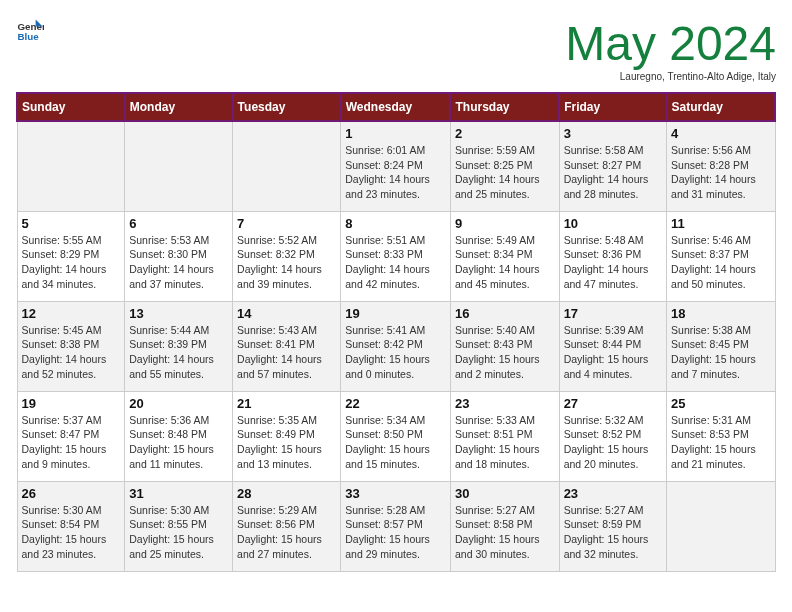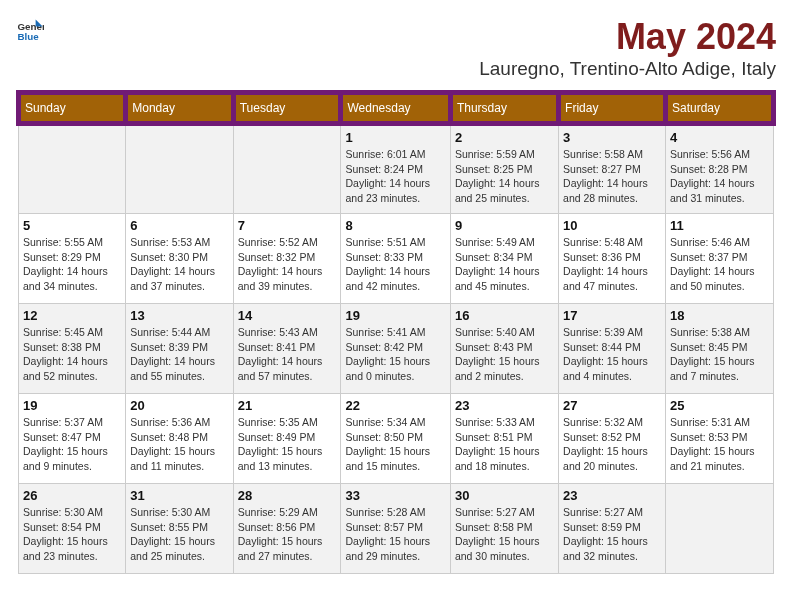--- a/index.html
+++ b/index.html
@@ -22,41 +22,41 @@
       gap: 4px;
     }
     .logo-icon {
       width: 28px;
       height: 28px;
     }
     .title-section {
       text-align: right;
     }
     .month-year {
-      font-size: 36px;
-      font-weight: bold;
-      color: #7f1d1d;
+      font-size: 48px;
+      font-weight: normal;
+      color: #15803d;
     }
     .location {
-      font-size: 19px;
+      font-size: 10px;
       color: #333;
     }
     table {
       width: 100%;
       border-collapse: collapse;
       font-size: 11px;
     }
     thead tr th {
-      background-color: #a16207;
+      background-color: #7f1d1d;
       color: #fff;
       padding: 6px 4px;
       text-align: left;
       font-size: 12px;
-      font-weight: normal;
-      border: 5px solid #701a75;
+      font-weight: bold;
+      border: 2px solid #701a75;
     }
     tbody tr td {
       border: 1px solid #ccc;
       vertical-align: top;
       padding: 4px 4px;
       width: 113px;
       height: 90px;
     }
     tbody tr:nth-child(odd) td {
       background-color: #f2f2f2;

